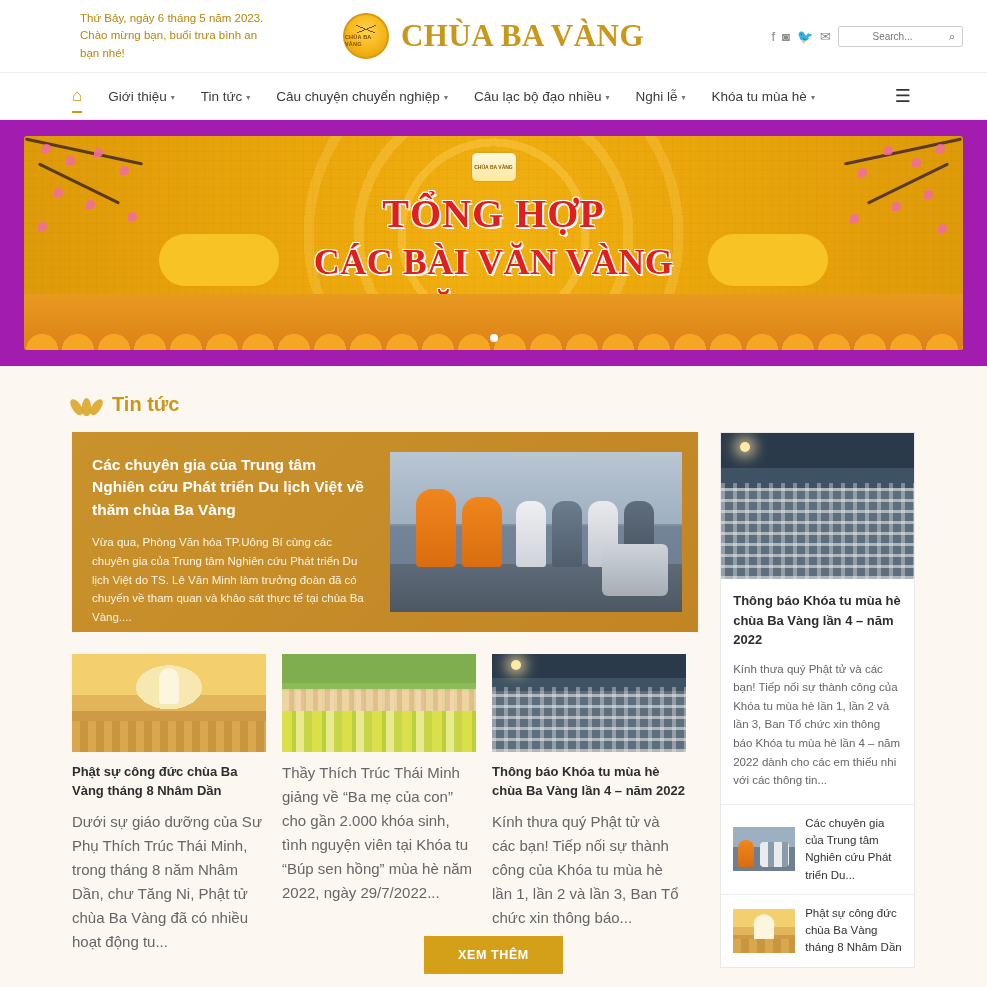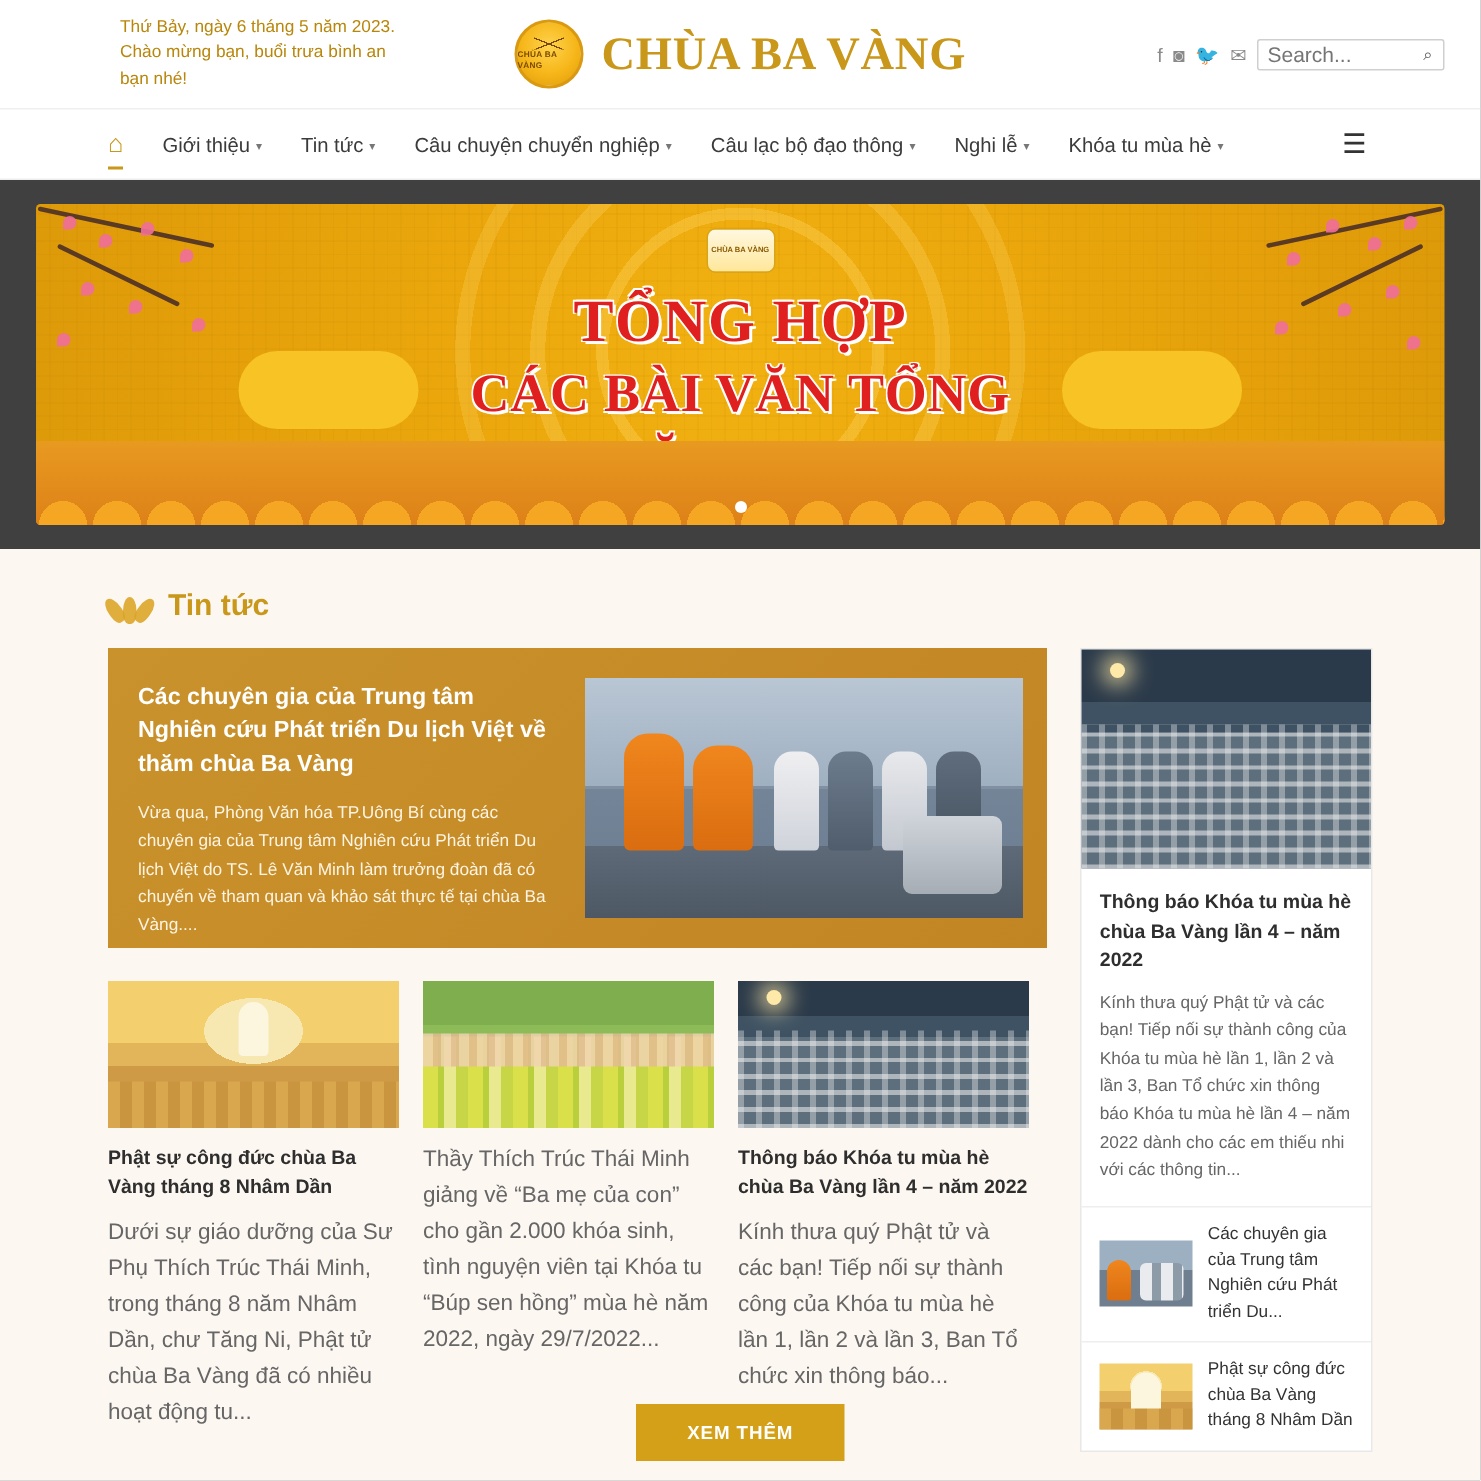--- a/index.html
+++ b/index.html
@@ -6,21 +6,21 @@
   html, body {
     margin: 0; padding: 0;
     width: 987px; height: 987px;
     overflow: hidden;
     font-family: "Liberation Sans", sans-serif;
     background: #ffffff;
   }
   .page {
     width: 987px; height: 987px;
     position: relative;
-    background: #404040;
+    background: #a21caf;
     overflow: hidden;
   }
 
   
   .topbar {
     height: 72px;
     display: flex;
     align-items: center;
     padding: 0 24px;
     background: #fff;
@@ -89,25 +89,26 @@
     width: 125px; height: 21px;
     border: 1px solid #cfcfcf;
     border-radius: 2px;
     background: #fff;
     display: flex;
     align-items: center;
   }
   .search-box input {
     border: 0; outline: 0;
     width: 100%; height: 100%;
-    font-size: 14px;
+    font-size: 10px;
     padding: 0 22px 0 6px;
     color: #777;
     background: transparent;
     font-family: "Liberation Sans", sans-serif;
+    text-align: center;
   }
   .search-btn {
     position: absolute; right: 2px; top: 2px;
     width: 16px; height: 16px;
     display: flex; align-items: center; justify-content: center;
     color: #555;
     font-size: 11px;
     cursor: pointer;
   }
 
@@ -535,21 +536,21 @@
     </div>
     <div class="nav-item">
       <span>Tin tức</span>
       <span class="caret">▾</span>
     </div>
     <div class="nav-item">
       <span>Câu chuyện chuyển nghiệp</span>
       <span class="caret">▾</span>
     </div>
     <div class="nav-item">
-      <span>Câu lạc bộ đạo thông</span>
+      <span>Câu lạc bộ đạo nhiều</span>
       <span class="caret">▾</span>
     </div>
     <div class="nav-item">
       <span>Nghi lễ</span>
       <span class="caret">▾</span>
     </div>
     <div class="nav-item">
       <span>Khóa tu mùa hè</span>
       <span class="caret">▾</span>
     </div>
@@ -585,21 +586,21 @@
         <div class="petal" style="right:30px;top:54px;"></div>
         <div class="petal" style="right:62px;top:66px;"></div>
         <div class="petal" style="right:16px;top:88px;"></div>
         <div class="petal" style="right:104px;top:78px;"></div>
       </div>
 
       <div class="hero-logo">CHÙA BA VÀNG</div>
 
       <div class="hero-title">
         <div class="l1">TỔNG HỢP</div>
-        <div class="l2">CÁC BÀI VĂN TỔNG</div>
+        <div class="l2">CÁC BÀI VĂN VÀNG</div>
         <div class="l3">NĂM 2025</div>
       </div>
 
       <div class="hero-waves"></div>
       <div class="dots">
         <div class="dot active"></div>
       </div>
     </div>
   </div>
 

